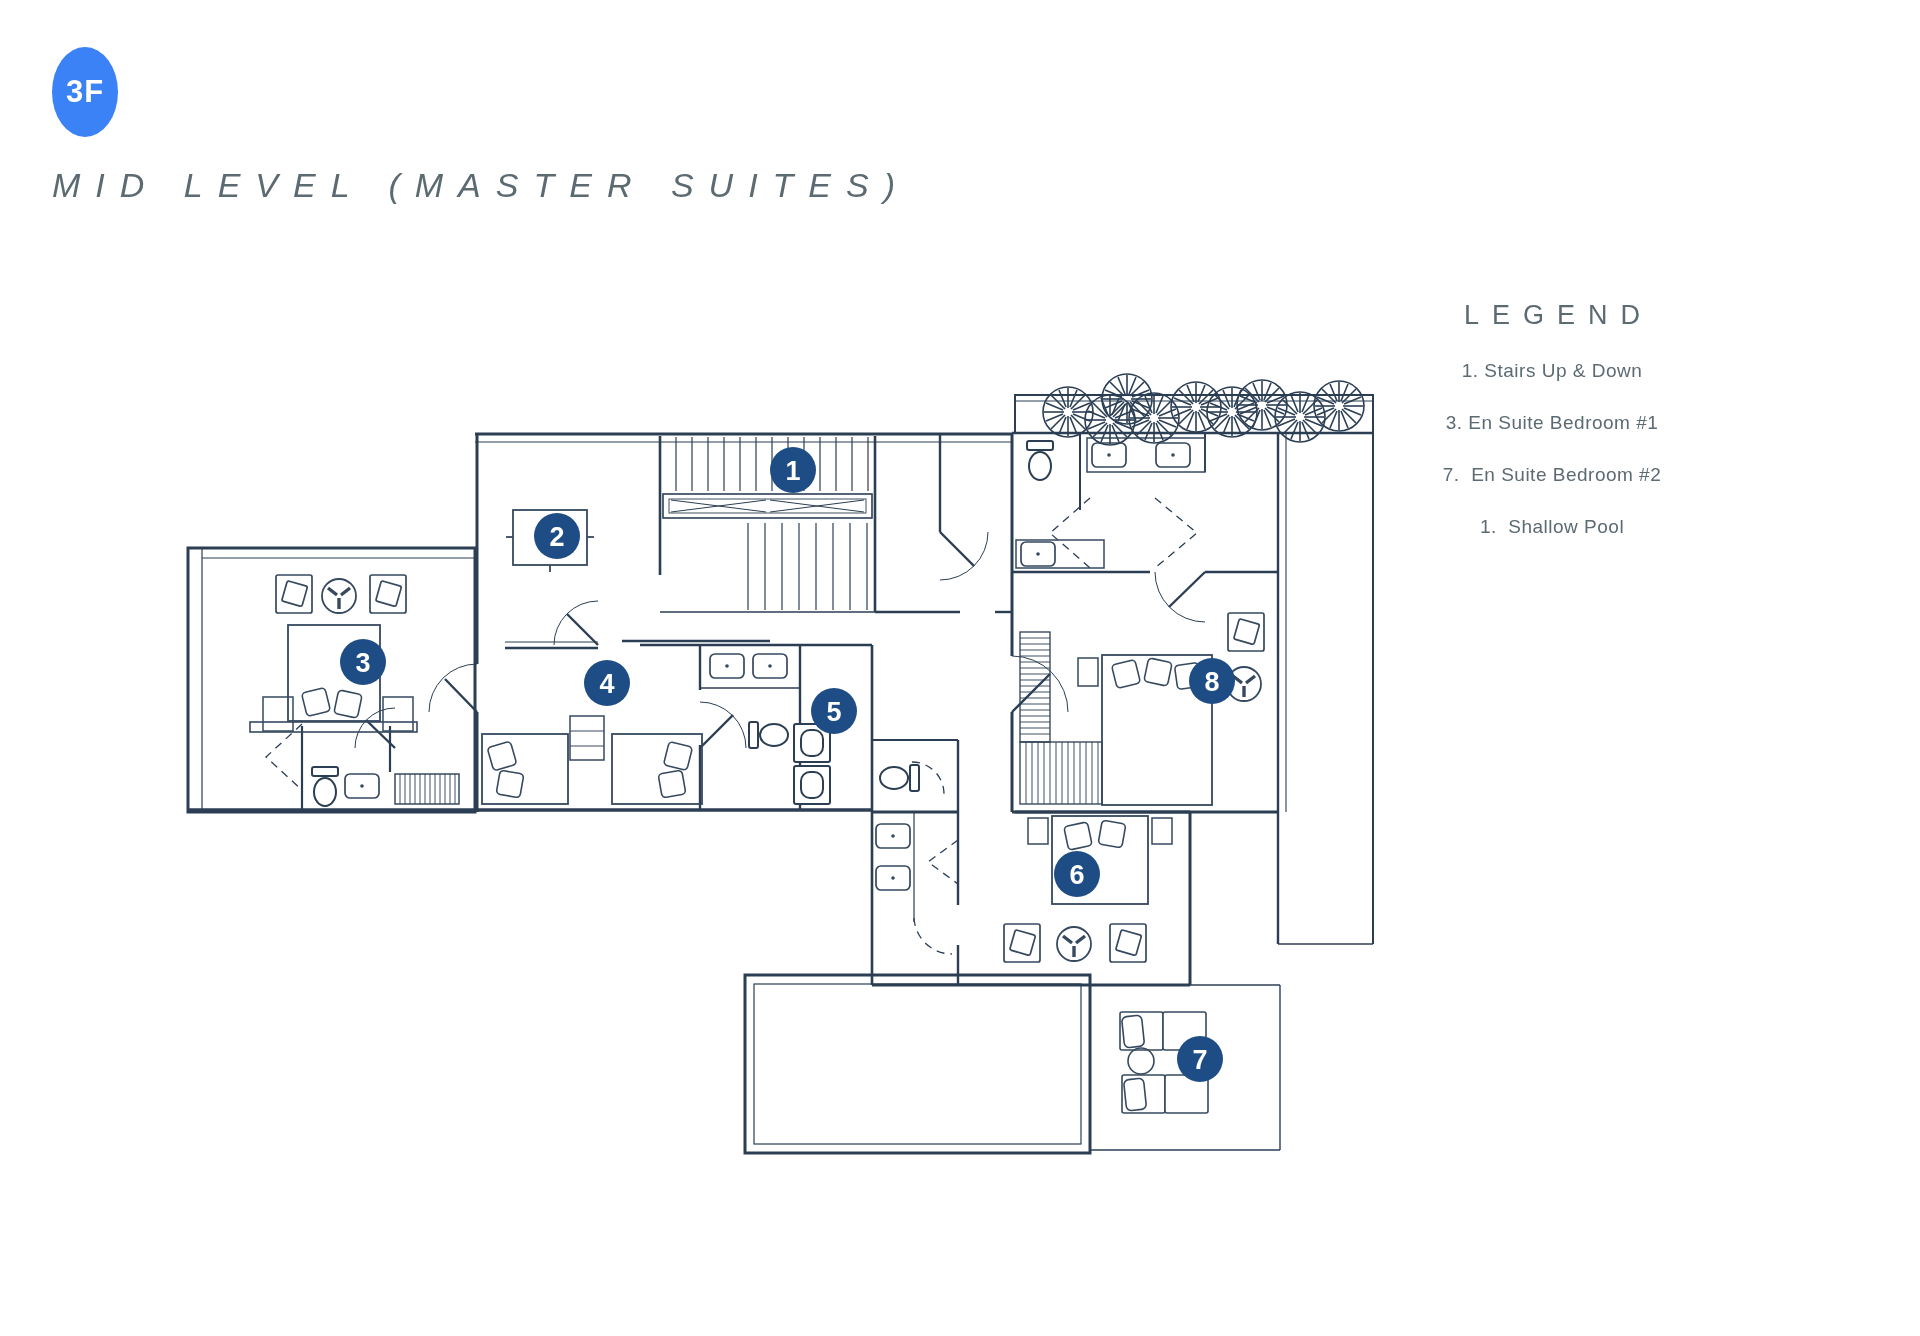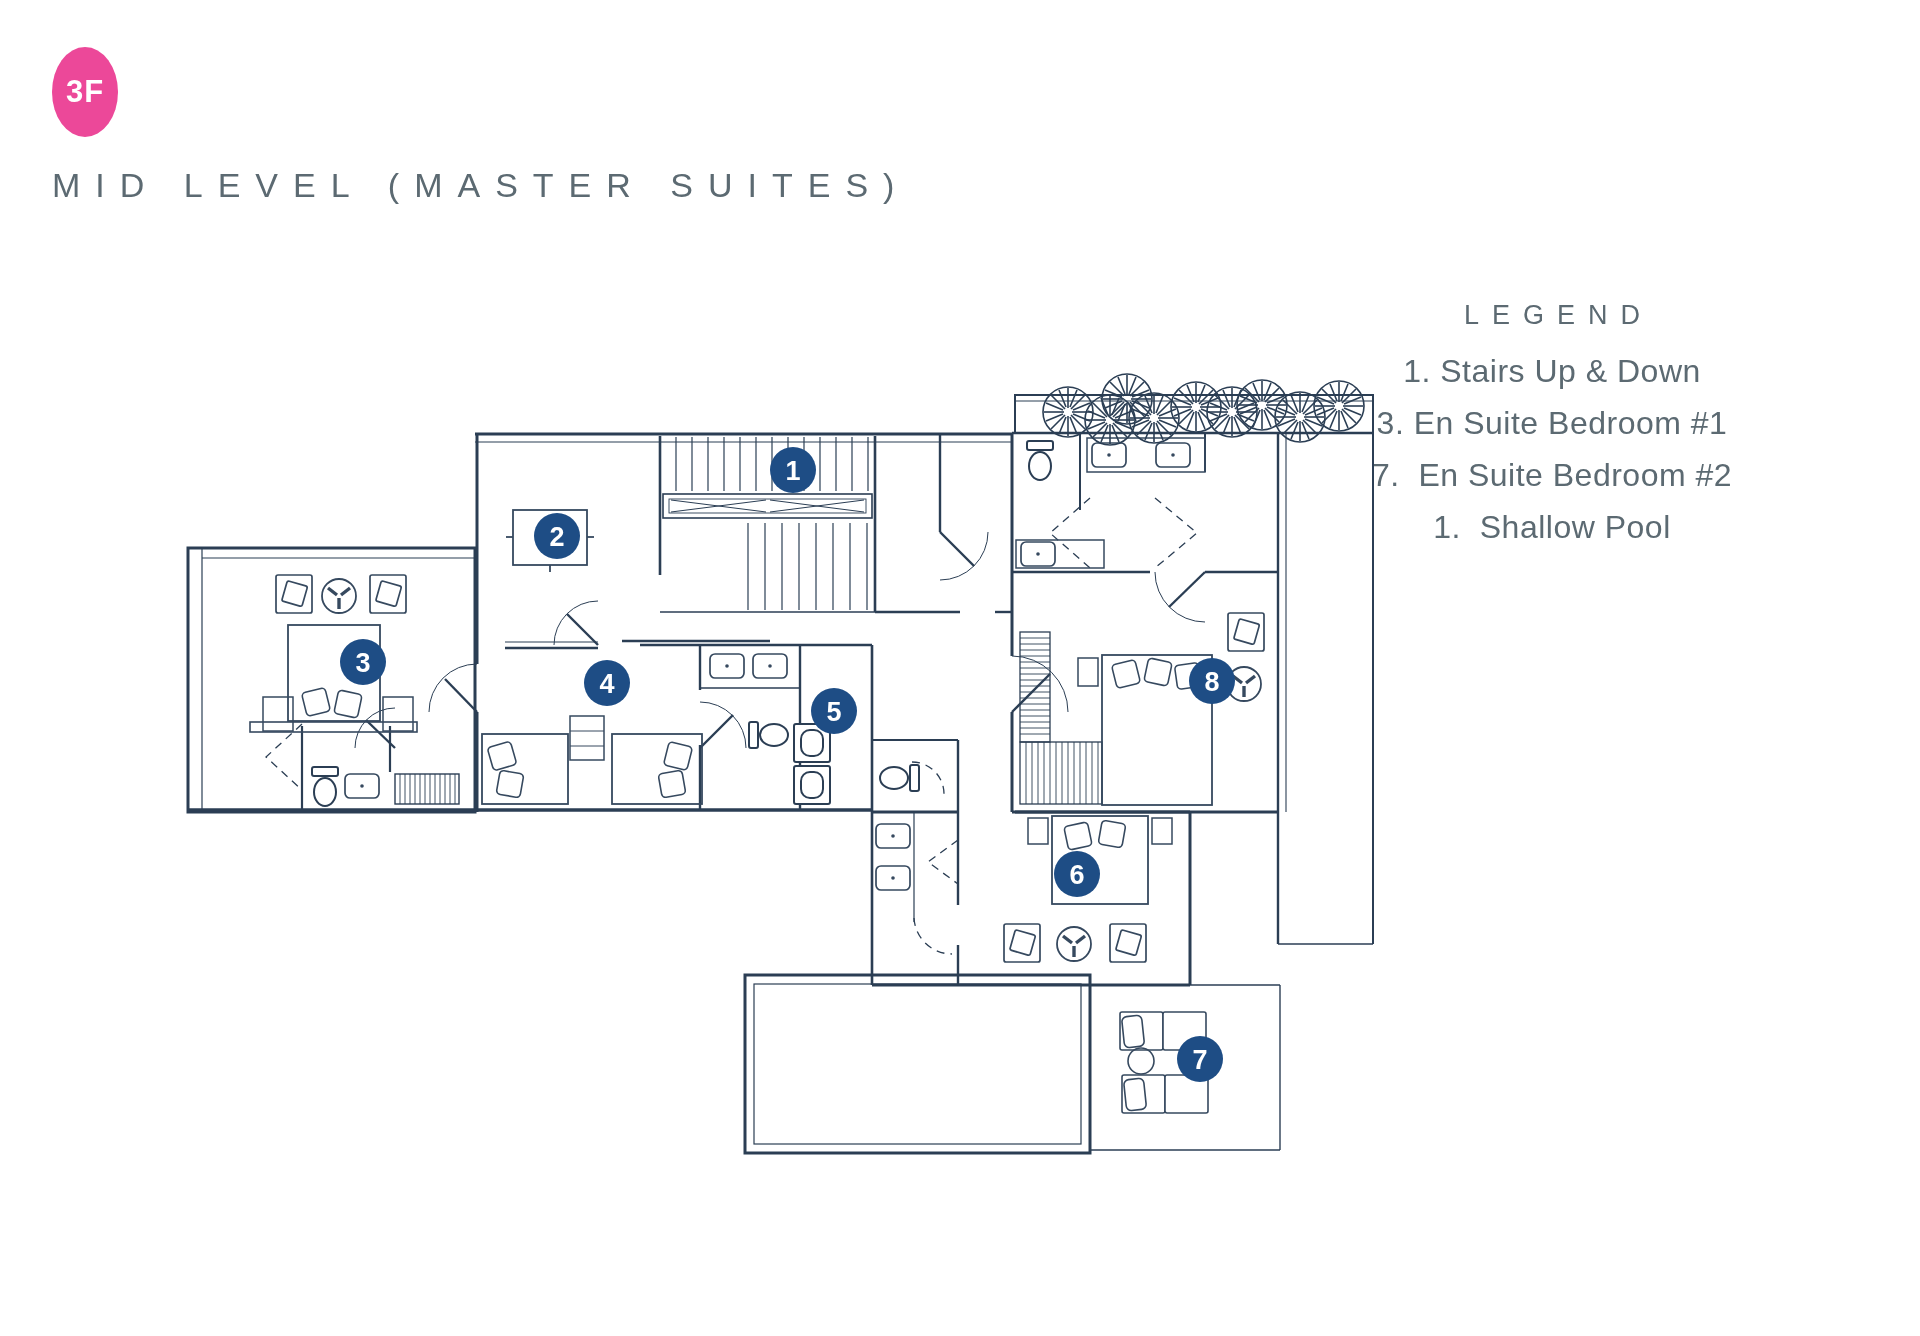--- a/index.html
+++ b/index.html
@@ -10,43 +10,44 @@
   }
   .floor-badge{
     position:absolute;left:52px;top:47px;width:66px;height:90px;
     border-radius:50%;display:flex;align-items:center;justify-content:center;
     color:#ffffff;font-size:31px;font-weight:bold;letter-spacing:1px;
   }
   .page-title{
     position:absolute;left:52px;top:166px;
     font-size:34px;letter-spacing:15px;color:#5c6a72;font-weight:400;
     white-space:nowrap;
+    font-style:italic;
   }
   .legend{
     position:absolute;right:68px;top:300px;width:600px;text-align:center;
     color:#5c6a72;
   }
   .legend-heading{
     font-size:27px;letter-spacing:13px;margin:0 0 14px 0;font-weight:400;
     margin-right:-13px; 
   }
   .legend-list{list-style:none;margin:0;padding:0;}
   .legend-list li{
-    font-size:32px;line-height:52px;letter-spacing:0.5px;white-space:pre;
+    font-size:19px;line-height:52px;letter-spacing:0.5px;white-space:pre;
   }
   .plan-svg{position:absolute;left:0;top:0;width:1920px;height:1336px;}
   .marker-num{
     fill:#ffffff;font-family:"Liberation Sans",sans-serif;
     font-size:27px;font-weight:bold;text-anchor:middle;
   }
 </style>
 </head>
 <body>
 
-<div class="floor-badge" style="background:#ec4899">3F</div>
+<div class="floor-badge" style="background:#3b82f6">3F</div>
 
 <div class="page-title">MID LEVEL (MASTER SUITES)</div>
 
 <div class="legend">
   <h2 class="legend-heading">LEGEND</h2>
   <ul class="legend-list">
     <li>1. Stairs Up &amp; Down</li>
     <li>3. En Suite Bedroom #1</li>
     <li>7.  En Suite Bedroom #2</li>
     <li>1.  Shallow Pool</li>

